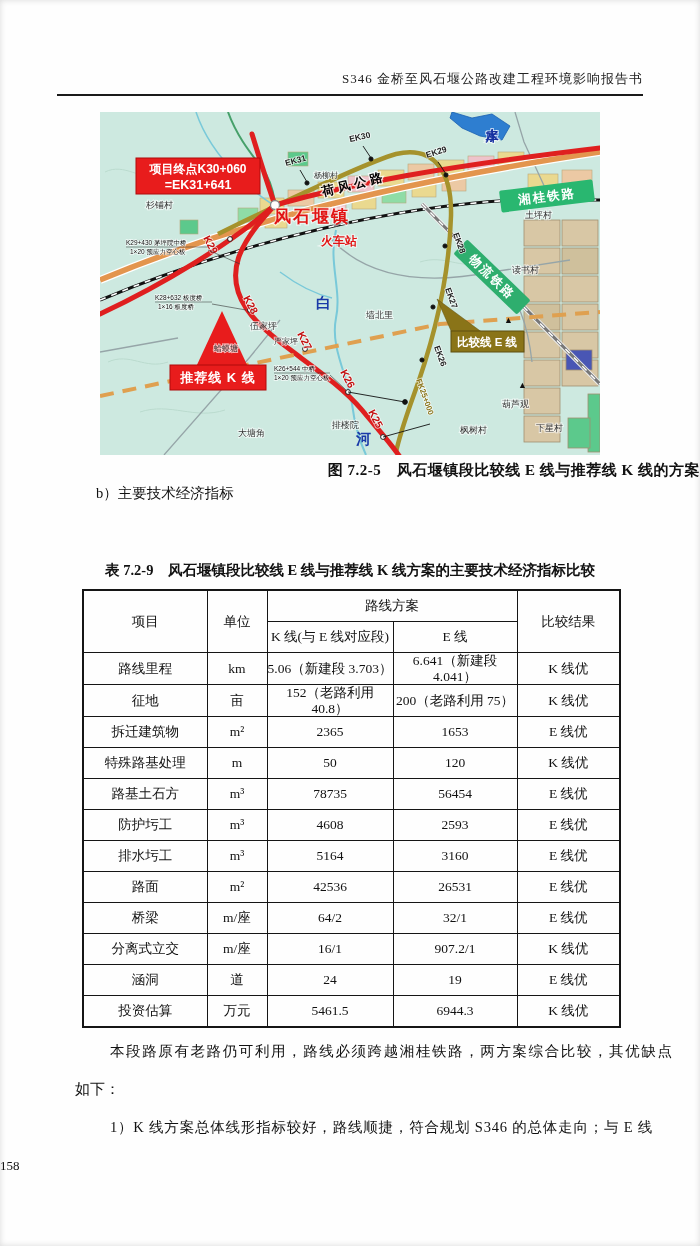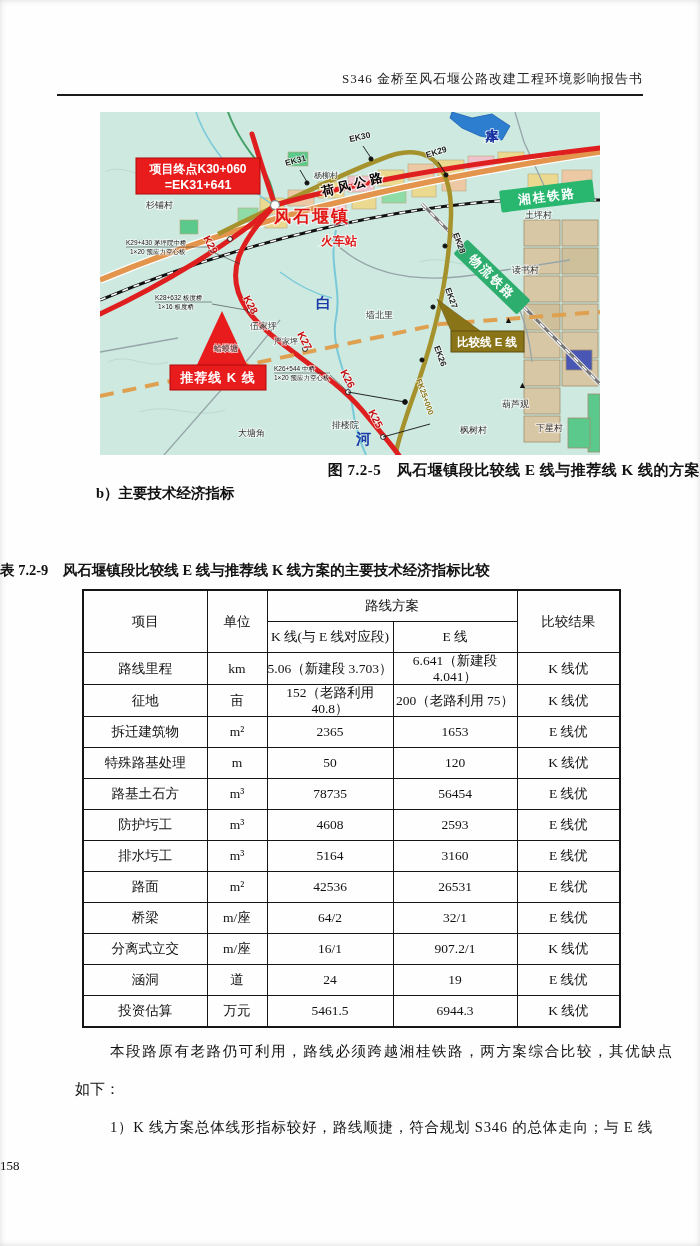--- a/index.html
+++ b/index.html
@@ -5,23 +5,23 @@
   html,body{margin:0;padding:0;background:#e9e9e9;}
   .page{position:relative;width:700px;height:1246px;background:#fefefe;margin:0 auto;
         font-family:"Liberation Serif","DejaVu Serif",serif;color:#111;overflow:hidden;
         box-shadow:inset 0 0 6px rgba(0,0,0,.15);}
   .doc-header{position:absolute;top:70px;right:57px;font-size:13px;letter-spacing:1px;color:#222;}
   .header-rule{position:absolute;top:94px;left:57px;right:57px;border-top:2px solid #1a1a1a;}
   .map-wrap{position:absolute;left:100px;top:112px;width:500px;height:343px;}
   svg{display:block;font-family:"Liberation Sans","DejaVu Sans",sans-serif;}
   .fig-caption{position:absolute;top:461px;left:0;width:100%;text-align:right;
                font-size:15px;font-weight:bold;letter-spacing:.5px;}
-  .sub-heading{position:absolute;top:484px;left:96px;font-size:14.5px;font-weight:bold;}
+  .sub-heading{position:absolute;top:484px;left:96px;font-size:14.5px;}
   .para-intro{position:absolute;top:519px;left:112px;font-size:14.5px;}
-  .table-title{position:absolute;top:561px;left:0;width:100%;
+  .table-title{position:absolute;top:561px;left:0;width:100%;text-align:center;
                font-size:14.5px;font-weight:bold;}
   table.cmp{position:absolute;left:82px;top:589px;width:537px;border-collapse:collapse;
             border:2.5px solid #151515;table-layout:fixed;}
   table.cmp th,table.cmp td{border:1.5px solid #151515;text-align:center;vertical-align:middle;
             font-weight:normal;font-size:13.5px;padding:0;height:30px;line-height:1.15;}
   table.cmp thead th{height:30px;}
   .para-compare-1{position:absolute;top:1042px;left:110px;font-size:14.5px;letter-spacing:1.6px;}
   .para-compare-2{position:absolute;top:1080px;left:75px;font-size:15px;text-align:right;}
   .para-k{position:absolute;top:1118px;left:110px;font-size:14.5px;letter-spacing:.8px;}
   .page-number{position:absolute;top:1158px;left:0;width:100%;text-align:left;font-size:13px;}

